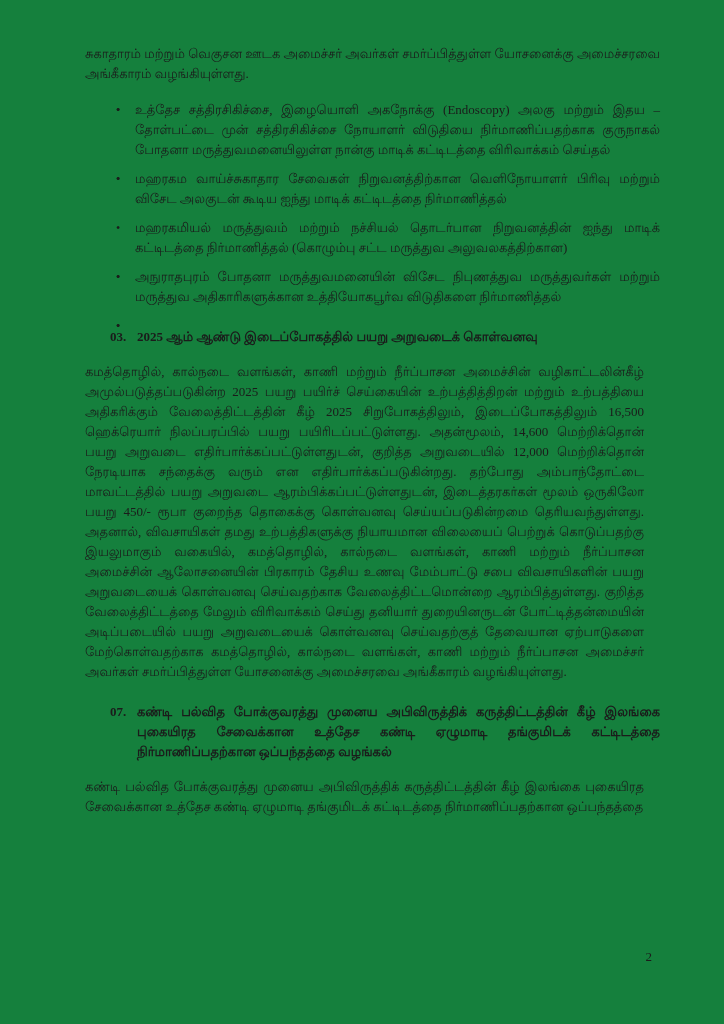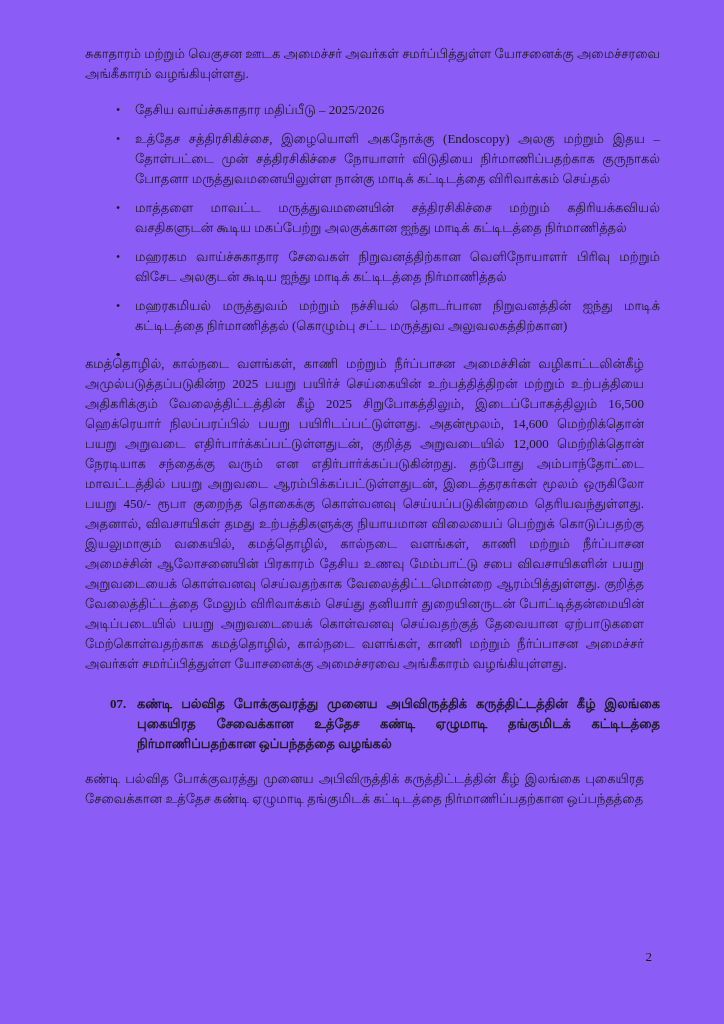--- a/index.html
+++ b/index.html
@@ -5,21 +5,21 @@
   html, body {
     margin: 0;
     padding: 0;
     background: #ffffff;
   }
   .page {
     position: relative;
     width: 724px;
     height: 1024px;
     box-sizing: border-box;
-    background: #8b5cf6;
+    background: #15803d;
     padding: 44px 64px 0 85px;
     font-family: "Liberation Serif", "DejaVu Serif", serif;
     font-size: 13px;
     line-height: 20px;
     color: #1b1b1b;
     overflow: hidden;
   }
   .para {
     text-align: justify;
     margin: 0 0 16px 0;
@@ -67,31 +67,35 @@
   }
 </style>
 </head>
 <body>
 
 <div class="page">
 
   <p class="para">சுகாதாரம் மற்றும் வெகுசன ஊடக அமைச்சர் அவர்கள் சமர்ப்பித்துள்ள யோசனைக்கு அமைச்சரவை அங்கீகாரம் வழங்கியுள்ளது.</p>
 
   <ul class="bullets">
-    <li><span class="marker">•</span><span>தேசிய வாய்ச்சுகாதார மதிப்பீடு – 2025/2026</span></li>
+    <li><span class="marker">•</span></li>
     <li><span class="marker">•</span><span>உத்தேச சத்திரசிகிச்சை, இழையொளி அகநோக்கு (Endoscopy) அலகு மற்றும் இதய – தோள்பட்டை முன் சத்திரசிகிச்சை நோயாளர் விடுதியை நிர்மாணிப்பதற்காக குருநாகல் போதனா மருத்துவமனையிலுள்ள நான்கு மாடிக் கட்டிடத்தை விரிவாக்கம் செய்தல்</span></li>
-    <li><span class="marker">•</span><span>மாத்தளை மாவட்ட மருத்துவமனையின் சத்திரசிகிச்சை மற்றும் கதிரியக்கவியல் வசதிகளுடன் கூடிய மகப்பேற்று அலகுக்கான ஐந்து மாடிக் கட்டிடத்தை நிர்மாணித்தல்</span></li>
+    <li><span class="marker">•</span></li>
     <li><span class="marker">•</span><span>மஹரகம வாய்ச்சுகாதார சேவைகள் நிறுவனத்திற்கான வெளிநோயாளர் பிரிவு மற்றும் விசேட அலகுடன் கூடிய ஐந்து மாடிக் கட்டிடத்தை நிர்மாணித்தல்</span></li>
     <li><span class="marker">•</span><span>மஹரகமியல் மருத்துவம் மற்றும் நச்சியல் தொடர்பான நிறுவனத்தின் ஐந்து மாடிக் கட்டிடத்தை நிர்மாணித்தல் (கொழும்பு சட்ட மருத்துவ அலுவலகத்திற்கான)</span></li>
     <li><span class="marker">•</span></li>
-    <li><span class="marker">•</span></li>
+    <li><span class="marker">•</span><span>அநுராதபுரம் போதனா மருத்துவமனையின் விசேட நிபுணத்துவ மருத்துவர்கள் மற்றும் மருத்துவ அதிகாரிகளுக்கான உத்தியோகபூர்வ விடுதிகளை நிர்மாணித்தல்</span></li>
     <li><span class="marker">•</span></li>
     <li><span class="marker">•</span></li>
   </ul>
 
+  <div class="section-head">
+    <span class="sec-num">03.</span>
+    <span class="sec-title">2025 ஆம் ஆண்டு இடைப்போகத்தில் பயறு அறுவடைக் கொள்வனவு</span>
+  </div>
   <p class="section-body">கமத்தொழில், கால்நடை வளங்கள், காணி மற்றும் நீர்ப்பாசன அமைச்சின் வழிகாட்டலின்கீழ் அமுல்படுத்தப்படுகின்ற 2025 பயறு பயிர்ச் செய்கையின் உற்பத்தித்திறன் மற்றும் உற்பத்தியை அதிகரிக்கும் வேலைத்திட்டத்தின் கீழ் 2025 சிறுபோகத்திலும், இடைப்போகத்திலும் 16,500 ஹெக்ரெயார் நிலப்பரப்பில் பயறு பயிரிடப்பட்டுள்ளது. அதன்மூலம், 14,600 மெற்றிக்தொன் பயறு அறுவடை எதிர்பார்க்கப்பட்டுள்ளதுடன், குறித்த அறுவடையில் 12,000 மெற்றிக்தொன் நேரடியாக சந்தைக்கு வரும் என எதிர்பார்க்கப்படுகின்றது. தற்போது அம்பாந்தோட்டை மாவட்டத்தில் பயறு அறுவடை ஆரம்பிக்கப்பட்டுள்ளதுடன், இடைத்தரகர்கள் மூலம் ஒருகிலோ பயறு 450/- ரூபா குறைந்த தொகைக்கு கொள்வனவு செய்யப்படுகின்றமை தெரியவந்துள்ளது. அதனால், விவசாயிகள் தமது உற்பத்திகளுக்கு நியாயமான விலையைப் பெற்றுக் கொடுப்பதற்கு இயலுமாகும் வகையில், கமத்தொழில், கால்நடை வளங்கள், காணி மற்றும் நீர்ப்பாசன அமைச்சின் ஆலோசனையின் பிரகாரம் தேசிய உணவு மேம்பாட்டு சபை விவசாயிகளின் பயறு அறுவடையைக் கொள்வனவு செய்வதற்காக வேலைத்திட்டமொன்றை ஆரம்பித்துள்ளது. குறித்த வேலைத்திட்டத்தை மேலும் விரிவாக்கம் செய்து தனியார் துறையினருடன் போட்டித்தன்மையின் அடிப்படையில் பயறு அறுவடையைக் கொள்வனவு செய்வதற்குத் தேவையான ஏற்பாடுகளை மேற்கொள்வதற்காக கமத்தொழில், கால்நடை வளங்கள், காணி மற்றும் நீர்ப்பாசன அமைச்சர் அவர்கள் சமர்ப்பித்துள்ள யோசனைக்கு அமைச்சரவை அங்கீகாரம் வழங்கியுள்ளது.</p>
 
   <div class="section-head">
     <span class="sec-num">07.</span>
     <span class="sec-title">கண்டி பல்வித போக்குவரத்து முனைய அபிவிருத்திக் கருத்திட்டத்தின் கீழ் இலங்கை புகையிரத சேவைக்கான உத்தேச கண்டி ஏழுமாடி தங்குமிடக் கட்டிடத்தை நிர்மாணிப்பதற்கான ஒப்பந்தத்தை வழங்கல்</span>
   </div>
   <p class="section-body">கண்டி பல்வித போக்குவரத்து முனைய அபிவிருத்திக் கருத்திட்டத்தின் கீழ் இலங்கை புகையிரத சேவைக்கான உத்தேச கண்டி ஏழுமாடி தங்குமிடக் கட்டிடத்தை நிர்மாணிப்பதற்கான ஒப்பந்தத்தை</p>
 
   <div class="page-number">2</div>
 

